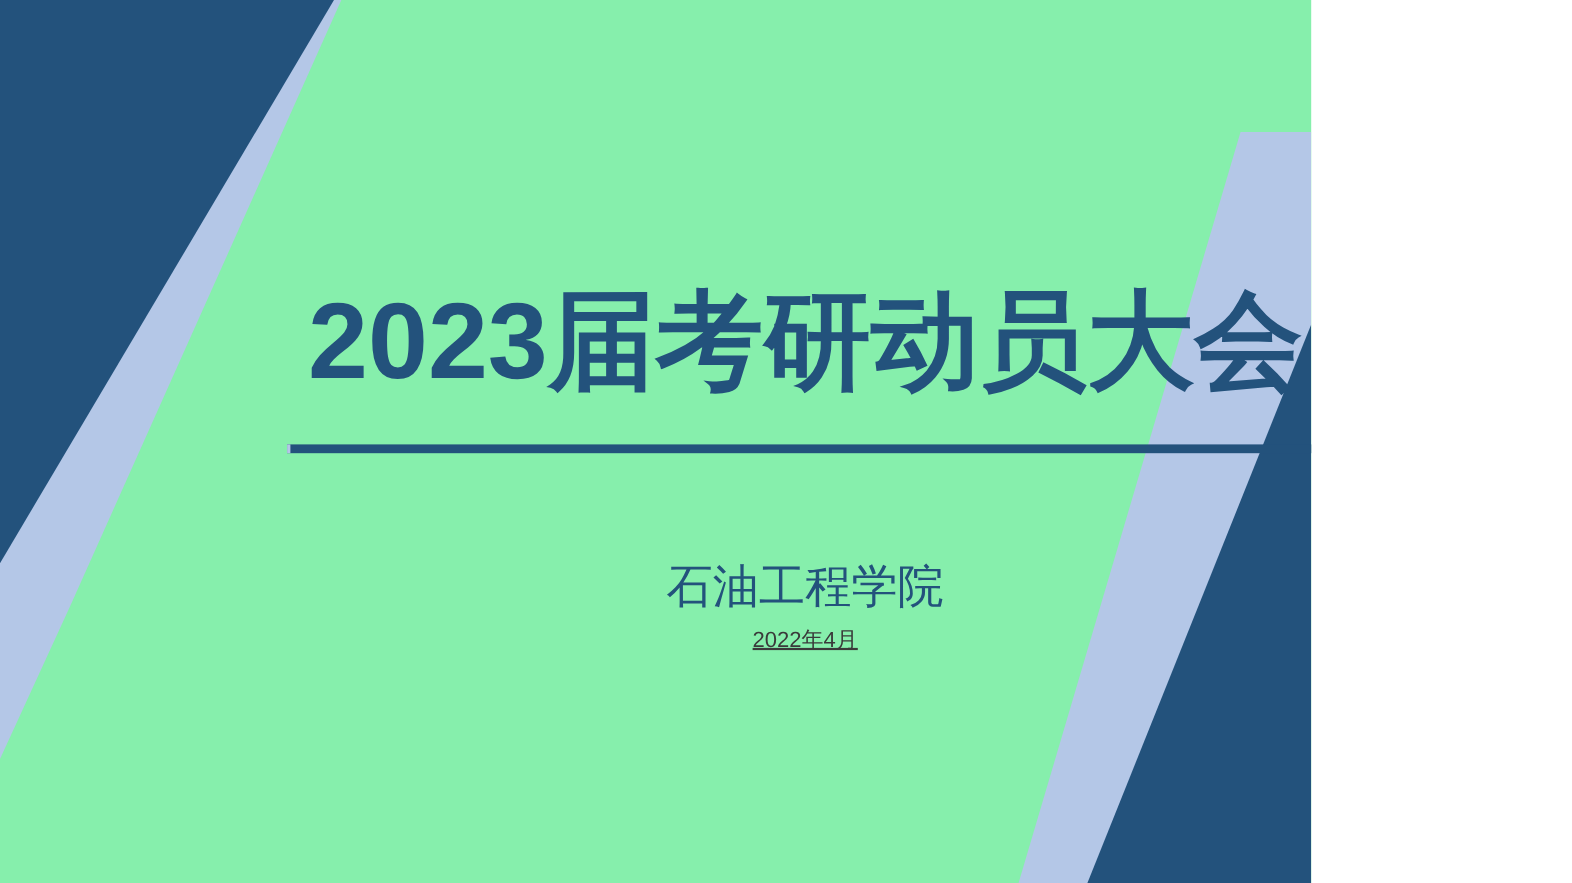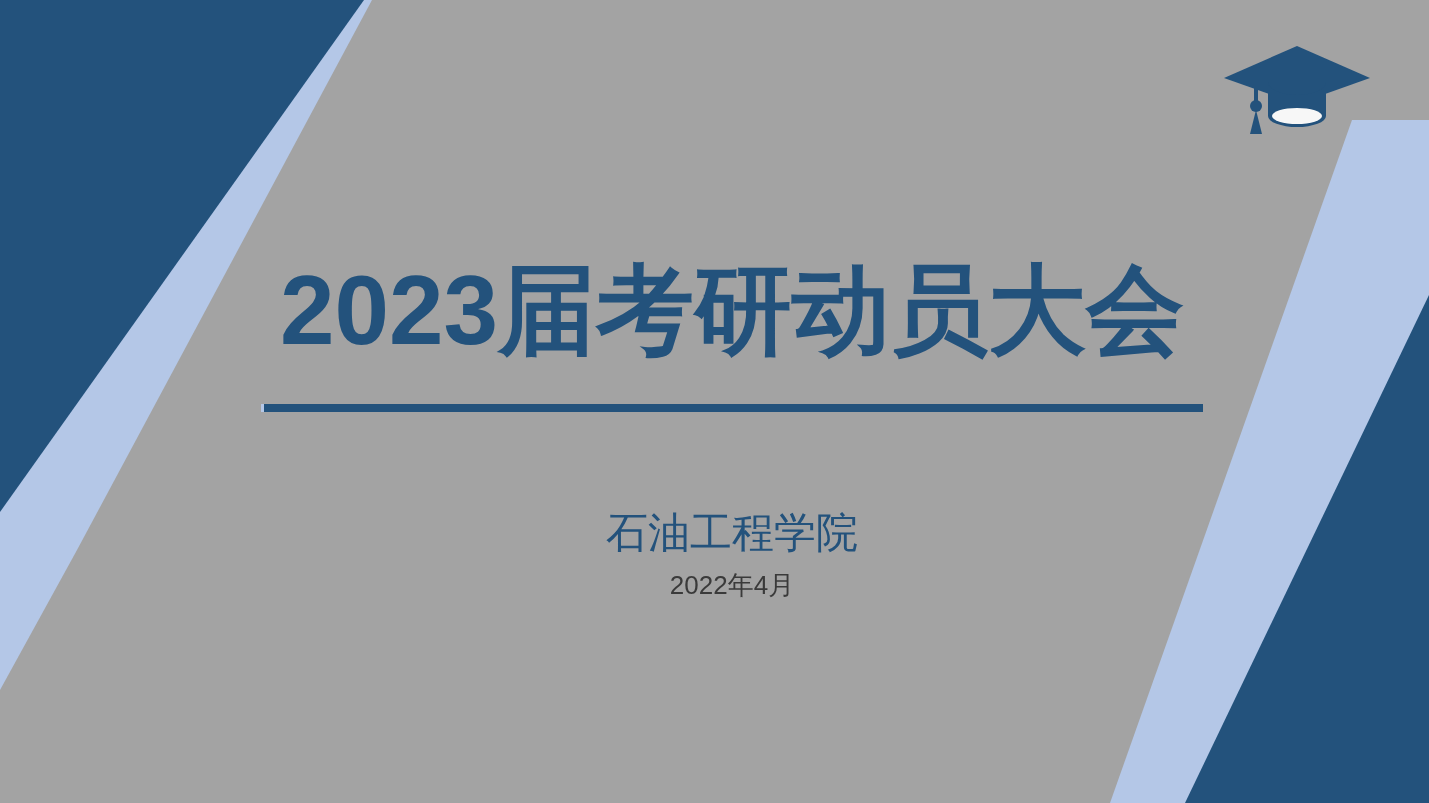--- a/index.html
+++ b/index.html
@@ -6,24 +6,24 @@
     margin: 0;
     padding: 0;
     background: #ffffff;
   }
   body {
     font-family: "Liberation Sans", "DejaVu Sans", sans-serif;
   }
 
   #slide {
     position: relative;
-    width: 1429px;
+    width: 1192px;
     height: 803px;
     overflow: hidden;
-    background: #a3a3a3;
+    background: #86efac;
   }
 
   
   .deco-layer {
     position: absolute;
     inset: 0;
     width: 100%;
     height: 100%;
     pointer-events: none;
   }
@@ -72,25 +72,26 @@
     margin: 0;
     font-size: 42px;
     font-weight: normal;
     line-height: 1.18;
     color: #23527c;
     white-space: nowrap;
   }
 
   .slide-date {
     margin: 12px 0 0 0;
-    font-size: 26px;
+    font-size: 20px;
     font-weight: normal;
     line-height: 1.2;
     color: #3a3a3a;
     white-space: nowrap;
+    text-decoration: underline;
   }
 
   
   .cap-logo {
     position: absolute;
     left: 1222px;
     top: 42px;
     width: 150px;
     height: 96px;
   }

